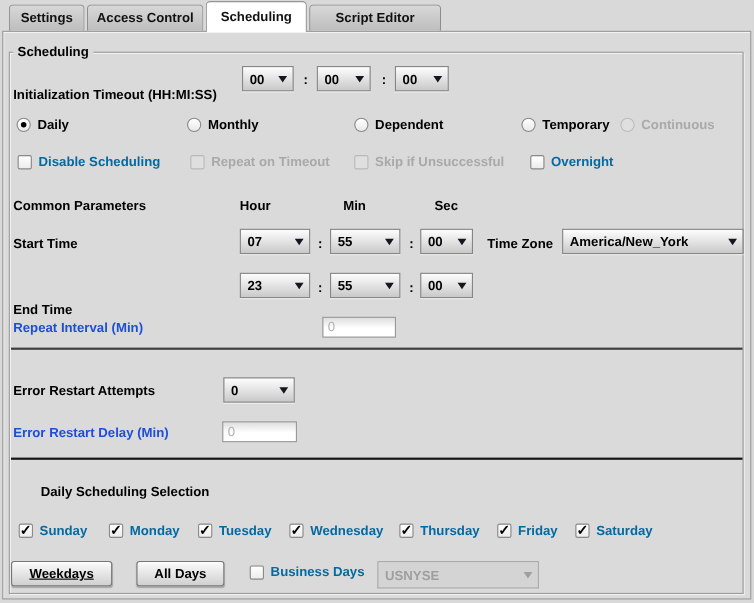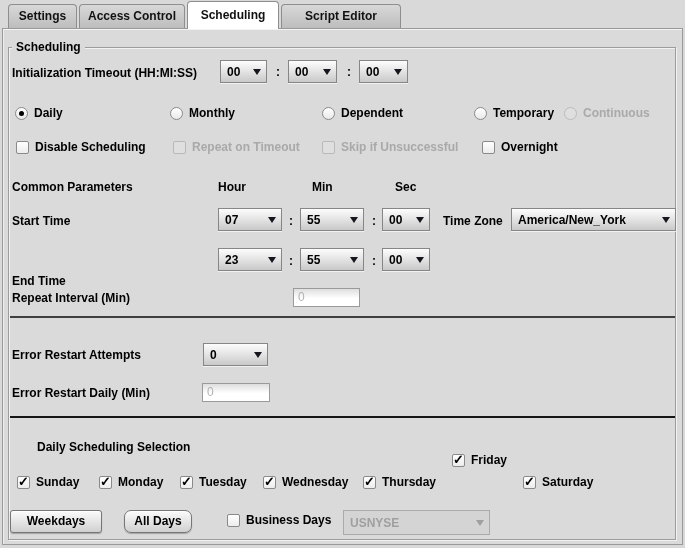--- a/index.html
+++ b/index.html
@@ -18,21 +18,21 @@
   .panel { position:absolute; left:2px; top:28px; width:681px; height:517px; background:#dadada;
            border:1px solid #9a9a9a; box-shadow:inset 0 1px 0 #f3f3f3, inset 1px 0 0 #ededed; z-index:1; }
 
   .groupbox { position:absolute; left:8px; top:47px; width:668px; height:493px;
               border:1px solid #9c9c9c; box-shadow:1px 1px 0 #f2f2f2, inset 1px 1px 0 #f2f2f2; z-index:2; }
   .grouptitle { position:absolute; left:12px; top:40px; background:#dadada; padding:0 4px;
                 font-size:12px; font-weight:bold; color:#000; z-index:3; }
 
   .abs { position:absolute; z-index:3; }
   .lbl { font-size:12px; font-weight:bold; color:#000; white-space:nowrap; }
-  .lbl.dis { color:#000000; }
+  .lbl.dis { color:#1d4ed8; }
   .colon { font-size:12px; font-weight:bold; color:#000; }
 
   
   .combo { display:flex; align-items:center; height:23px; padding:0 5px 0 6px;
            background:linear-gradient(#fdfdfd,#e6e6e6 45%,#c9c9c9); border:1px solid #868686;
            border-radius:0; box-shadow:0 1px 0 rgba(255,255,255,.65); cursor:default; }
   .combo .cval { font-size:12px; font-weight:bold; color:#000; white-space:nowrap; overflow:hidden; }
   .combo .carrow { margin-left:auto; width:0; height:0; border:4px solid transparent;
                    border-top:6px solid #16161f; border-bottom:none; }
   .combo.dis { background:#d4d4d4; border-color:#ababab; box-shadow:none; }
@@ -42,21 +42,21 @@
   
   .field { height:19px; line-height:17px; padding-left:4px; background:linear-gradient(#dedede,#ffffff 55%);
            border:1px solid #9a9a9a; font-size:12px; color:#b2b2b2; }
 
   
   .cb { display:flex; align-items:center; gap:6px; cursor:default; }
   .cb .box { width:13px; height:13px; background:linear-gradient(#ffffff,#ececec);
              border:1px solid #8a8a8a; border-radius:2px; position:relative; flex:0 0 auto; }
   .cb.on .box::after { content:"✓"; position:absolute; left:0px; top:-3px; font-size:13px;
                        font-weight:900; color:#000; }
-  .cb .t { font-size:12px; font-weight:bold; color:#000000; white-space:nowrap; }
+  .cb .t { font-size:12px; font-weight:bold; color:#0369a1; white-space:nowrap; }
   .cb.dis .box { border-color:#b9b9b9; background:#dfdfdf; }
   .cb.dis .t { color:#a9a9a9; }
 
   
   .rb { display:flex; align-items:center; gap:6px; cursor:default; }
   .rb .dot { width:13px; height:13px; border-radius:50%; background:linear-gradient(#ffffff,#e9e9e9);
              border:1px solid #8a8a8a; position:relative; flex:0 0 auto; }
   .rb.on .dot::after { content:""; position:absolute; left:3px; top:3px; width:5px; height:5px;
                        border-radius:50%; background:#000; }
   .rb .t { font-size:12px; font-weight:bold; color:#000; white-space:nowrap; }
@@ -79,21 +79,21 @@
 
   <div class="tab" style="left:8px;width:69px;">Settings</div>
   <div class="tab" style="left:79px;width:106px;">Access Control</div>
   <div class="tab active" style="left:187px;width:92px;">Scheduling</div>
   <div class="tab" style="left:281px;width:120px;">Script Editor</div>
 
   <div class="panel"></div>
   <div class="groupbox"></div>
   <div class="grouptitle">Scheduling</div>
 
-  <div class="abs lbl" style="left:12px;top:66px;">Initialization Timeout (HH:MI:SS)</div>
+  <div class="abs lbl" style="left:12px;top:79px;">Initialization Timeout (HH:MI:SS)</div>
   <div class="abs combo" style="left:220px;top:60px;width:47px;">
     <span class="cval">00</span>
     <span class="carrow"></span>
   </div>
   <div class="abs colon" style="left:276px;top:65px;">:</div>
   <div class="abs combo" style="left:288px;top:60px;width:49px;">
     <span class="cval">00</span>
     <span class="carrow"></span>
   </div>
   <div class="abs colon" style="left:347px;top:65px;">:</div>
@@ -185,21 +185,21 @@
   <div class="abs lbl dis" style="left:12px;top:291px;">Repeat Interval (Min)</div>
   <div class="abs field" style="left:293px;top:288px;width:67px;">0</div>
 
   <div class="abs sep1"></div>
 
   <div class="abs lbl" style="left:12px;top:348px;">Error Restart Attempts</div>
   <div class="abs combo" style="left:203px;top:343px;width:65px;">
     <span class="cval">0</span>
     <span class="carrow"></span>
   </div>
-  <div class="abs lbl dis" style="left:12px;top:386px;">Error Restart Daily (Min)</div>
+  <div class="abs lbl dis" style="left:12px;top:386px;">Error Restart Delay (Min)</div>
   <div class="abs field" style="left:202px;top:383px;width:68px;">0</div>
 
   <div class="abs sep2"></div>
 
   <div class="abs lbl" style="left:14px;top:440px;margin-left:23px;">Daily Scheduling Selection</div>
 
   <label class="abs cb on" style="left:17px;top:475px;">
     <span class="box"></span>
     <span class="t">Sunday</span>
   </label>
@@ -212,31 +212,31 @@
     <span class="t">Tuesday</span>
   </label>
   <label class="abs cb on" style="left:263px;top:475px;">
     <span class="box"></span>
     <span class="t">Wednesday</span>
   </label>
   <label class="abs cb on" style="left:363px;top:475px;">
     <span class="box"></span>
     <span class="t">Thursday</span>
   </label>
-  <label class="abs cb on" style="left:452px;top:453px;text-align:right;">
+  <label class="abs cb on" style="left:452px;top:475px;text-align:right;">
     <span class="box"></span>
     <span class="t">Friday</span>
   </label>
   <label class="abs cb on" style="left:523px;top:475px;">
     <span class="box"></span>
     <span class="t">Saturday</span>
   </label>
 
-  <div class="abs btn" style="left:10px;top:510px;width:92px;">Weekdays</div>
-  <div class="abs btn" style="left:124px;top:510px;width:68px;border-radius:7px;">All Days</div>
+  <div class="abs btn" style="left:10px;top:510px;width:92px;text-decoration:underline;">Weekdays</div>
+  <div class="abs btn" style="left:124px;top:510px;width:80px;">All Days</div>
   <label class="abs cb" style="left:227px;top:513px;">
     <span class="box"></span>
     <span class="t">Business Days</span>
   </label>
   <div class="abs combo dis" style="left:343px;top:510px;width:147px;height:25px;">
     <span class="cval">USNYSE</span>
     <span class="carrow"></span>
   </div>
 
 </div>

